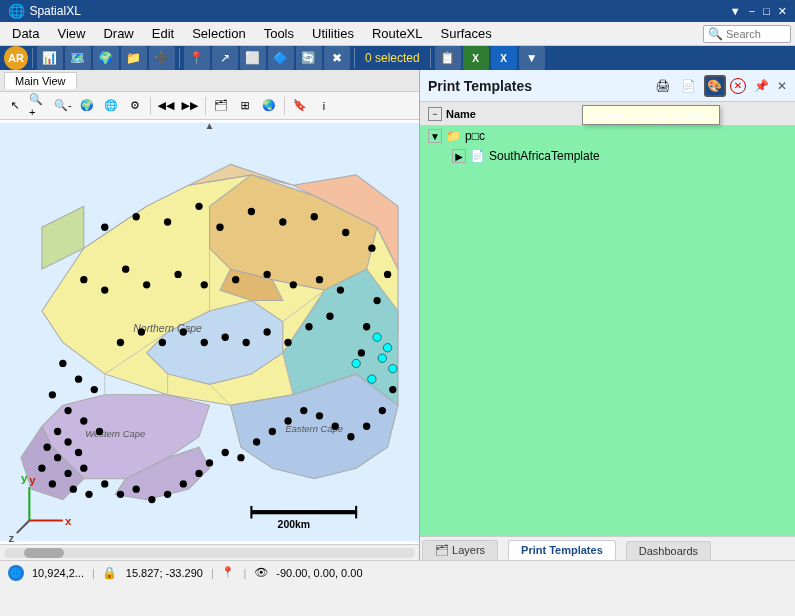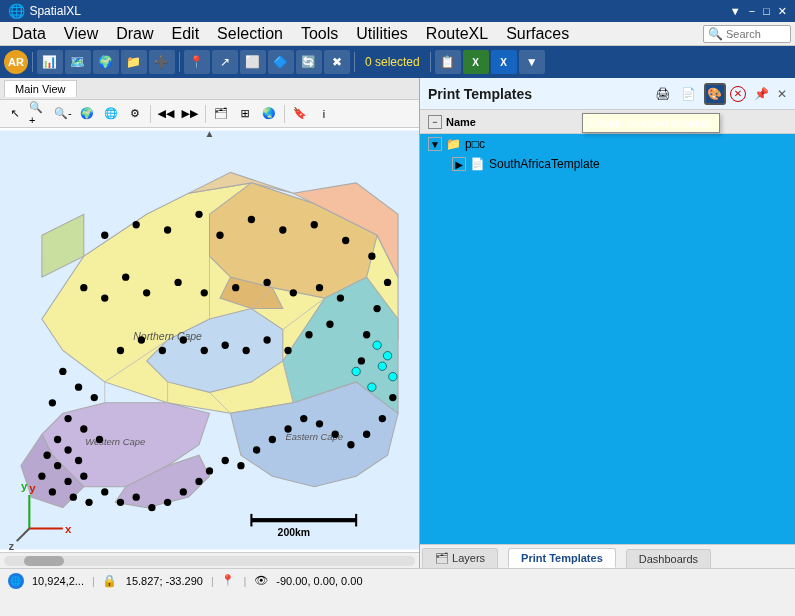--- a/index.html
+++ b/index.html
@@ -5,26 +5,26 @@
     * { box-sizing: border-box; margin: 0; padding: 0; }
     body { font-family: 'Segoe UI', Tahoma, Geneva, Verdana, sans-serif; font-size: 12px; background: #f0f0f0; width: 795px; height: 616px; overflow: hidden; }
 
     
     .title-bar { background: #1a4a8a; color: white; height: 22px; display: flex; align-items: center; justify-content: space-between; padding: 0 8px; }
     .title-bar-left { display: flex; align-items: center; gap: 4px; font-size: 12px; }
     .title-bar-right { display: flex; gap: 8px; font-size: 11px; }
 
     
     .menu-bar { background: #f0f0f0; height: 24px; display: flex; align-items: center; border-bottom: 1px solid #ccc; padding: 0 4px; gap: 2px; }
-    .menu-item { padding: 2px 8px; cursor: pointer; font-size: 16px; border-radius: 2px; }
+    .menu-item { padding: 2px 8px; cursor: pointer; font-size: 13px; border-radius: 2px; }
     .menu-search { margin-left: auto; display: flex; align-items: center; border: 1px solid #aaa; background: white; padding: 1px 4px; border-radius: 2px; }
     .menu-search input { border: none; outline: none; font-size: 11px; width: 80px; }
 
     
-    .toolbar { background: #1a4a8a; height: 32px; display: flex; align-items: center; padding: 0 4px; gap: 2px; }
+    .toolbar { background: #1a4a8a; height: 24px; display: flex; align-items: center; padding: 0 4px; gap: 2px; }
     .tb-btn { background: rgba(255,255,255,0.15); border: 1px solid transparent; border-radius: 2px; color: white; width: 26px; height: 24px; display: flex; align-items: center; justify-content: center; cursor: pointer; font-size: 12px; }
     .tb-separator { width: 1px; background: rgba(255,255,255,0.3); height: 20px; margin: 0 2px; }
     .tb-text { color: #fde047; font-size: 12px; padding: 0 6px; }
 
     
     .main-layout { display: flex; height: calc(616px - 22px - 24px - 32px - 24px - 24px); }
 
     
     .map-panel { flex: 0 0 420px; display: flex; flex-direction: column; border-right: 1px solid #aaa; }
     .map-tab-bar { background: #e8e8e8; height: 22px; display: flex; align-items: center; border-bottom: 1px solid #ccc; padding: 0 4px; }
@@ -37,21 +37,21 @@
 
     
     .map-svg { width: 100%; height: 100%; }
 
     
     .map-scroll { height: 16px; background: #f0f0f0; border-top: 1px solid #ccc; display: flex; align-items: center; }
     .scroll-track { flex: 1; height: 10px; background: #e0e0e0; margin: 0 4px; border-radius: 5px; }
     .scroll-thumb { width: 40px; height: 10px; background: #aaa; border-radius: 5px; }
 
     
-    .right-panel { flex: 1; display: flex; flex-direction: column; background: #0ea5e9; }
+    .right-panel { flex: 1; display: flex; flex-direction: column; background: #86efac; }
 
     
     .pt-header { background: #e8f4ff; border-bottom: 1px solid #ccc; height: 32px; display: flex; align-items: center; padding: 0 8px; gap: 4px; }
     .pt-title { font-size: 14px; font-weight: bold; color: #1a1a1a; flex: 1; }
     .pt-btn { width: 22px; height: 22px; display: flex; align-items: center; justify-content: center; cursor: pointer; border: 1px solid transparent; border-radius: 2px; font-size: 12px; }
     .pt-btn.active { background: #1a4a8a; color: white; border: 2px solid #ccc; }
     .pt-btn-red { color: #cc0000; border: 1px solid #cc0000; border-radius: 50%; width: 16px; height: 16px; font-size: 10px; display: flex; align-items: center; justify-content: center; cursor: pointer; }
     .pt-pin { color: #888; font-size: 12px; cursor: pointer; }
     .pt-close { color: #555; font-size: 12px; cursor: pointer; }
 

